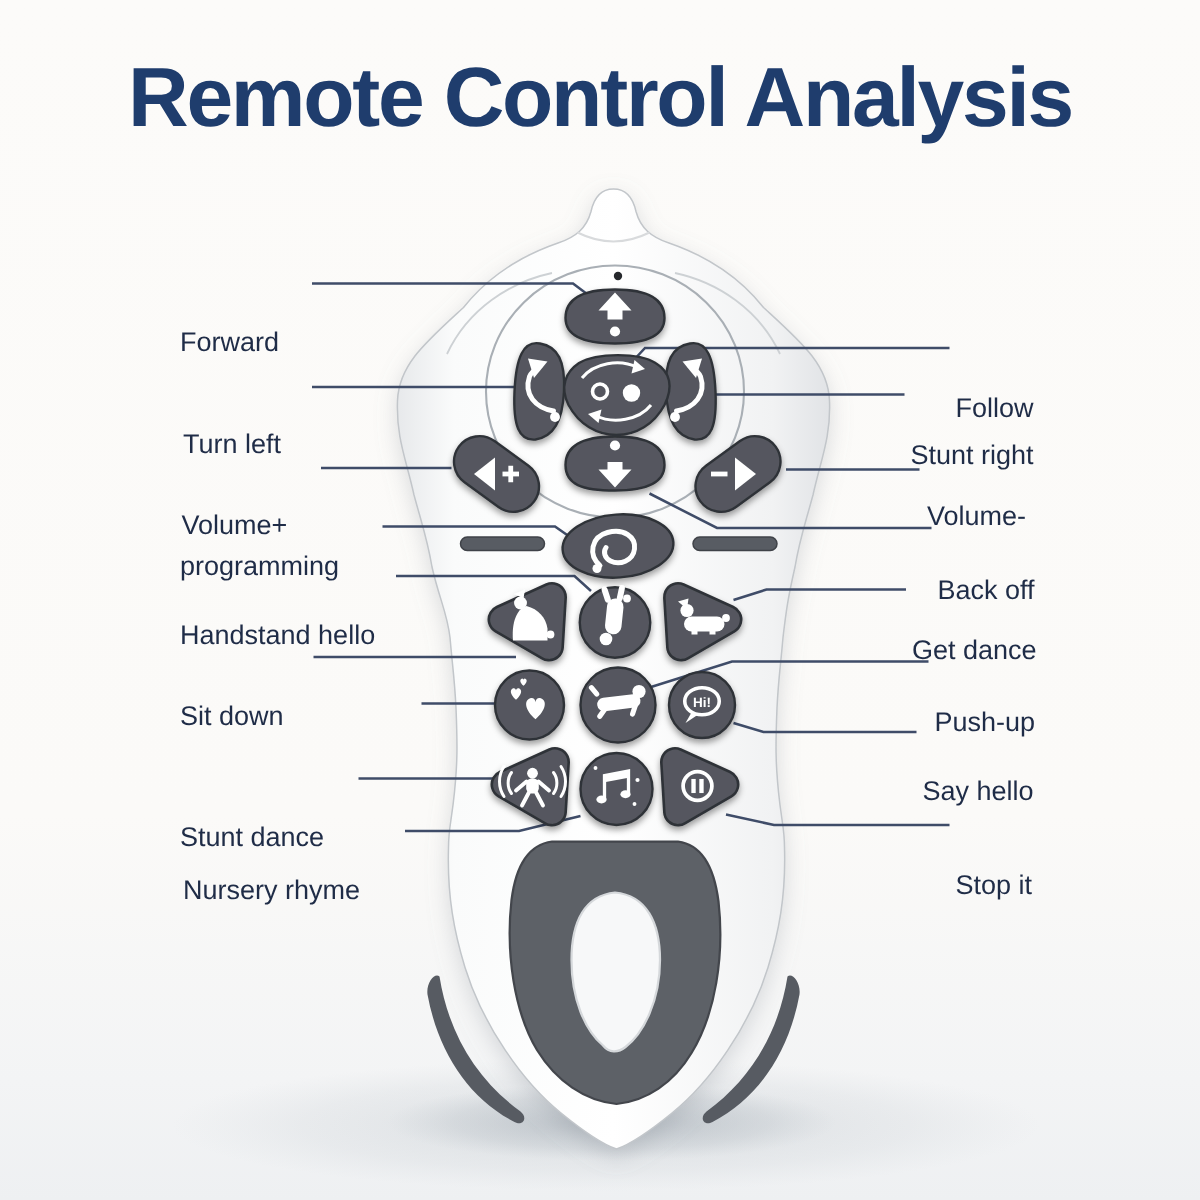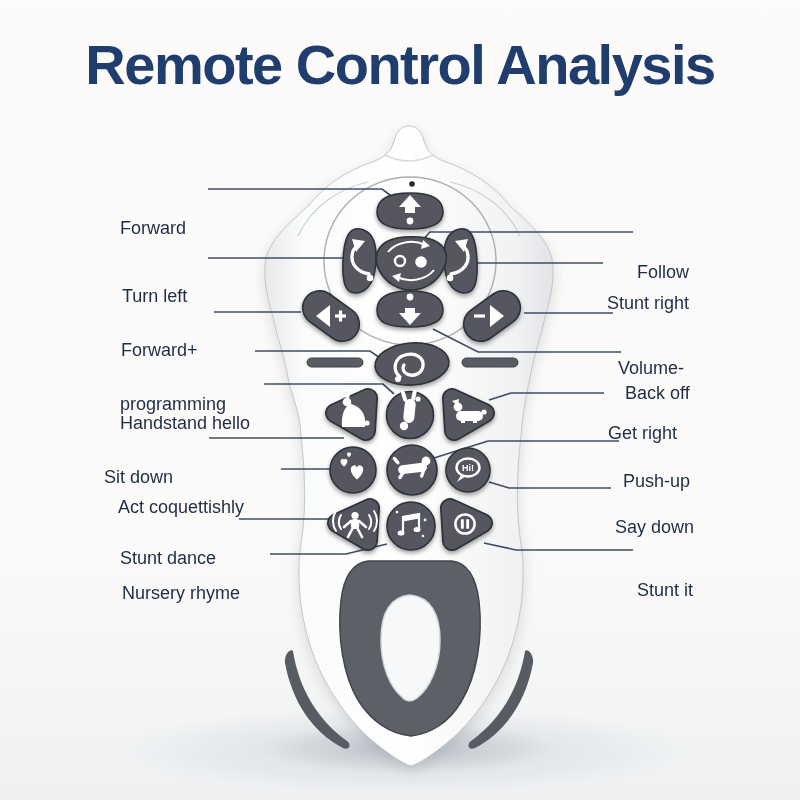--- a/index.html
+++ b/index.html
@@ -243,30 +243,29 @@
       <g>
         <circle cx="465" cy="524" r="9.6" fill="none" stroke="var(--c-icon,#ffffff)" stroke-width="2.5"></circle>
         <rect x="460.9" y="519.3" width="2.9" height="9.4" fill="var(--c-icon,#ffffff)"></rect>
         <rect x="466.2" y="519.3" width="2.9" height="9.4" fill="var(--c-icon,#ffffff)"></rect>
       </g>
     </g>
   </svg>
 
   <div class="lbl" style="left:120px;top:176px">Forward</div>
   <div class="lbl" style="left:122px;top:244px">Turn left</div>
-  <div class="lbl" style="left:121px;top:298px">Forward+</div>
-  <div class="lbl" style="left:120px;top:352px">programming</div>
+  <div class="lbl" style="left:121px;top:298px">Volume+</div>
+  <div class="lbl" style="left:120px;top:325px">programming</div>
   <div class="lbl" style="left:120px;top:371px">Handstand hello</div>
-  <div class="lbl" style="left:104px;top:425px">Sit down</div>
-  <div class="lbl" style="left:118px;top:455px">Act coquettishly</div>
+  <div class="lbl" style="left:120px;top:425px">Sit down</div>
   <div class="lbl" style="left:120px;top:506px">Stunt dance</div>
   <div class="lbl" style="left:122px;top:541px">Nursery rhyme</div>
 
   <div class="lbl" style="left:637px;top:220px">Follow</div>
   <div class="lbl" style="left:607px;top:251px">Stunt right</div>
-  <div class="lbl" style="left:618px;top:316px">Volume-</div>
+  <div class="lbl" style="left:618px;top:292px">Volume-</div>
   <div class="lbl" style="left:625px;top:341px">Back off</div>
-  <div class="lbl" style="left:608px;top:381px">Get right</div>
+  <div class="lbl" style="left:608px;top:381px">Get dance</div>
   <div class="lbl" style="left:623px;top:429px">Push-up</div>
-  <div class="lbl" style="left:615px;top:475px">Say down</div>
-  <div class="lbl" style="left:637px;top:538px">Stunt it</div>
+  <div class="lbl" style="left:615px;top:475px">Say hello</div>
+  <div class="lbl" style="left:637px;top:538px">Stop it</div>
 
 </div>
 
 </body></html>

